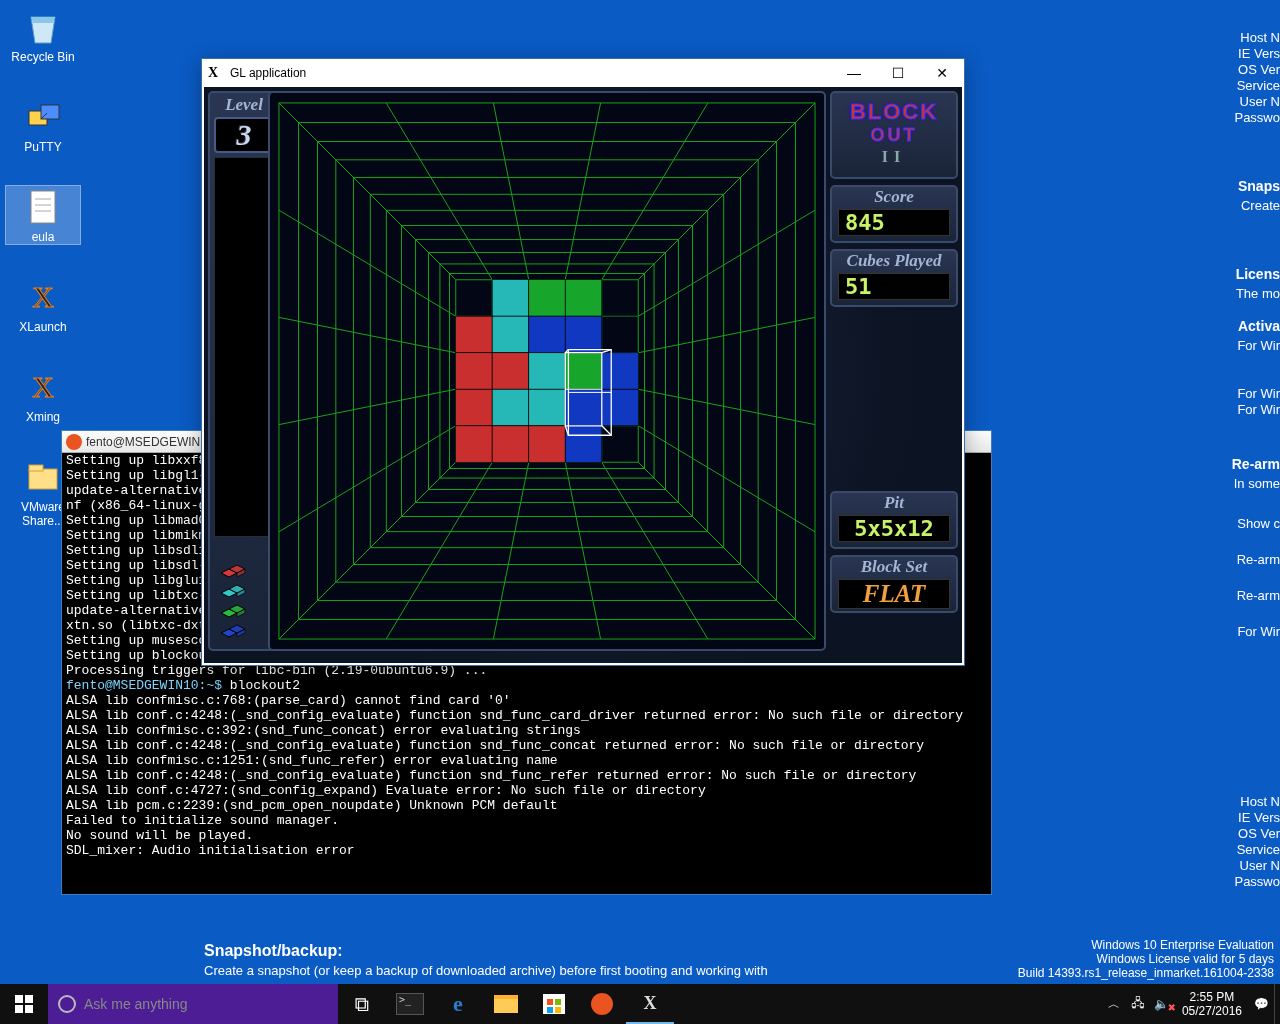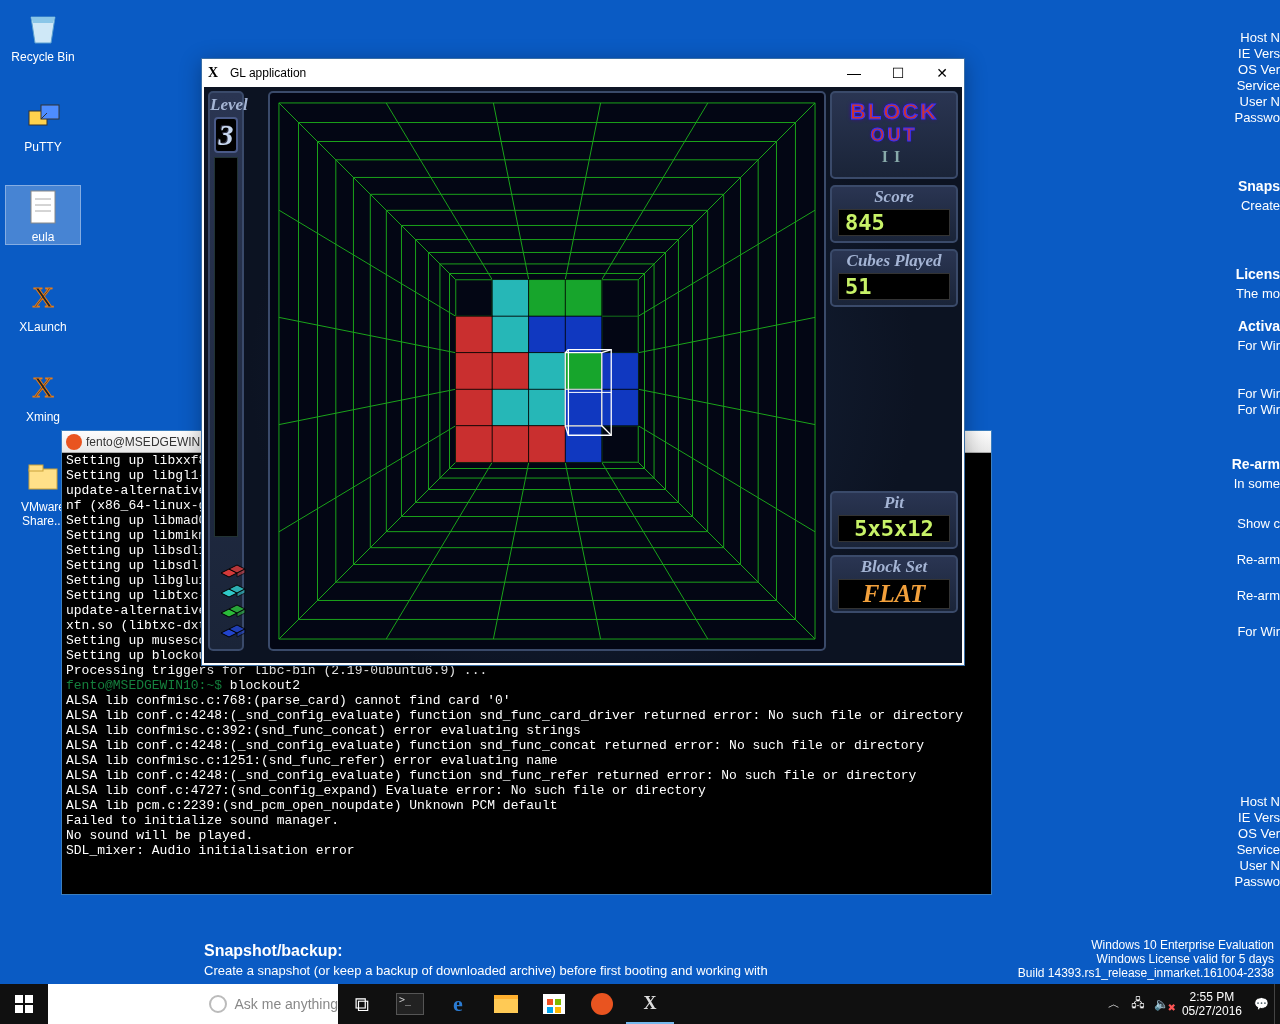--- a/index.html
+++ b/index.html
@@ -15,36 +15,36 @@
 .bgtext { position:absolute; color:#fff; font-size:13px; white-space:pre; }
 .bgtext.b { font-weight:600; font-size:14px; }
 .bgtext.link { }
 .watermark { position:absolute; right:6px; color:#fff; font-size:12px; text-align:right; }
 
 
 .term-window { position:absolute; left:61px; top:430px; width:931px; height:465px; background:#000; border:1px solid #3a7ec0; }
 .term-title { height:22px; background:linear-gradient(#fdfdfd,#e8e8e8); display:flex; align-items:center; font-size:12px; color:#333; border-bottom:1px solid #aaa; }
 .term-title .ubuntu-ico { width:16px; height:16px; border-radius:50%; background:#e95420; margin:0 4px; display:inline-block; }
 .term-body { padding:0 4px; color:#fff; font:13px/15px "Consolas","Liberation Mono",monospace; white-space:pre; }
-.term-body .prompt { color:#15803d; }
+.term-body .prompt { color:#7dd3fc; }
 
 
 .game-window { position:absolute; left:201px; top:58px; width:764px; height:608px; background:#fff; border:1px solid #3a6ea5; box-shadow:0 4px 20px rgba(0,0,0,.3); }
 .gw-title { height:28px; display:flex; align-items:center; font-size:12px; color:#000; }
 .gw-title .xico { width:16px; height:16px; margin:0 6px; font:bold 14px serif; }
 .gw-title .spacer { flex:1; }
 .gw-title .btn { width:44px; height:28px; display:flex; align-items:center; justify-content:center; font-size:14px; }
 .gw-body { position:absolute; left:2px; right:2px; top:28px; bottom:2px; background:radial-gradient(circle at 50% 50%, #1a2842 0%, #0c1322 70%); }
 
 .panel { position:absolute; background:linear-gradient(#2a3552,#1a2438); border:2px solid #3a4a6a; border-radius:5px; }
 .panel .label { color:#a4b4d4; font:italic bold 17px Georgia,serif; text-align:center; }
 .panel .value { margin:2px 6px 4px; background:#000; color:#c8f268; font:bold 22px monospace; text-align:left; padding:0 6px; border:1px solid #333; }
 .panel .value.orange { color:#f2a03c; font-style:italic; text-align:center; font-family:Georgia,serif; font-size:25px;}
 
-.lvl-panel { left:4px; top:4px; width:36px; height:560px; }
+.lvl-panel { left:4px; top:4px; width:72px; height:560px; }
 .lvl-panel .label{ margin-top:2px; }
 .lvl-panel .lvlnum { margin:2px 4px; height:36px; background:#000; border:2px solid #4a5a88; border-radius:4px; display:flex; align-items:center; justify-content:center; }
 .lvl-panel .lvlnum span { color:#c8d8f0; font:italic bold 30px Georgia,serif; text-shadow:1px 1px #000,-1px -1px #334; }
 .lvl-panel .depth { margin:4px; height:380px; background:#000; border:1px solid #233; }
 .stack-indicator { position:absolute; left:9px; bottom:10px; }
 .cube-row { width:32px; height:16px; margin-top:4px; }
 .cube-row svg { display:block; }
 
 .side { position:absolute; right:4px; width:128px; }
 .logo { top:4px; height:88px; text-align:center; padding-top:6px; }
@@ -53,21 +53,21 @@
 .logo .l3 { font:bold 16px Georgia,serif; color:#8aa; letter-spacing:6px; margin-top:2px;}
 
 
 .pit { position:absolute; left:64px; top:4px; width:558px; height:560px; background:#030614; border:2px solid #3a4a6a; border-radius:5px; overflow:hidden; }
 .pit svg { position:absolute; inset:2px; }
 
 
 .taskbar { position:absolute; left:0; bottom:0; width:100%; height:40px; background:#101010; display:flex; align-items:center; }
 .tb-btn { width:48px; height:40px; display:flex; align-items:center; justify-content:center; color:#fff; font-size:18px; }
 .tb-btn.white svg{ fill:#fff;}
-.search-box { width:290px; height:40px; background:#ffffff; display:flex; align-items:center; color:#888; font-size:14px; padding-left:10px; gap:8px;justify-content:flex-end; }
+.search-box { width:290px; height:40px; background:#4c1d95; display:flex; align-items:center; color:#888; font-size:14px; padding-left:10px; gap:8px; }
 .cortana-ring { width:18px; height:18px; border:2px solid #bbb; border-radius:50%; }
 .tray { margin-left:auto; display:flex; align-items:center; color:#fff; font-size:12px; height:40px; }
 .tray .ic { width:24px; text-align:center; }
 .tray .clock { text-align:center; padding:0 8px; line-height:14px; }
 
 
 .footer-note { position:absolute; left:204px; bottom:46px; color:#fff; font-size:13px; }
 .footer-note b { font-size:16px; font-weight:700; display:block; margin-bottom:3px;}
 </style>
 </head>

